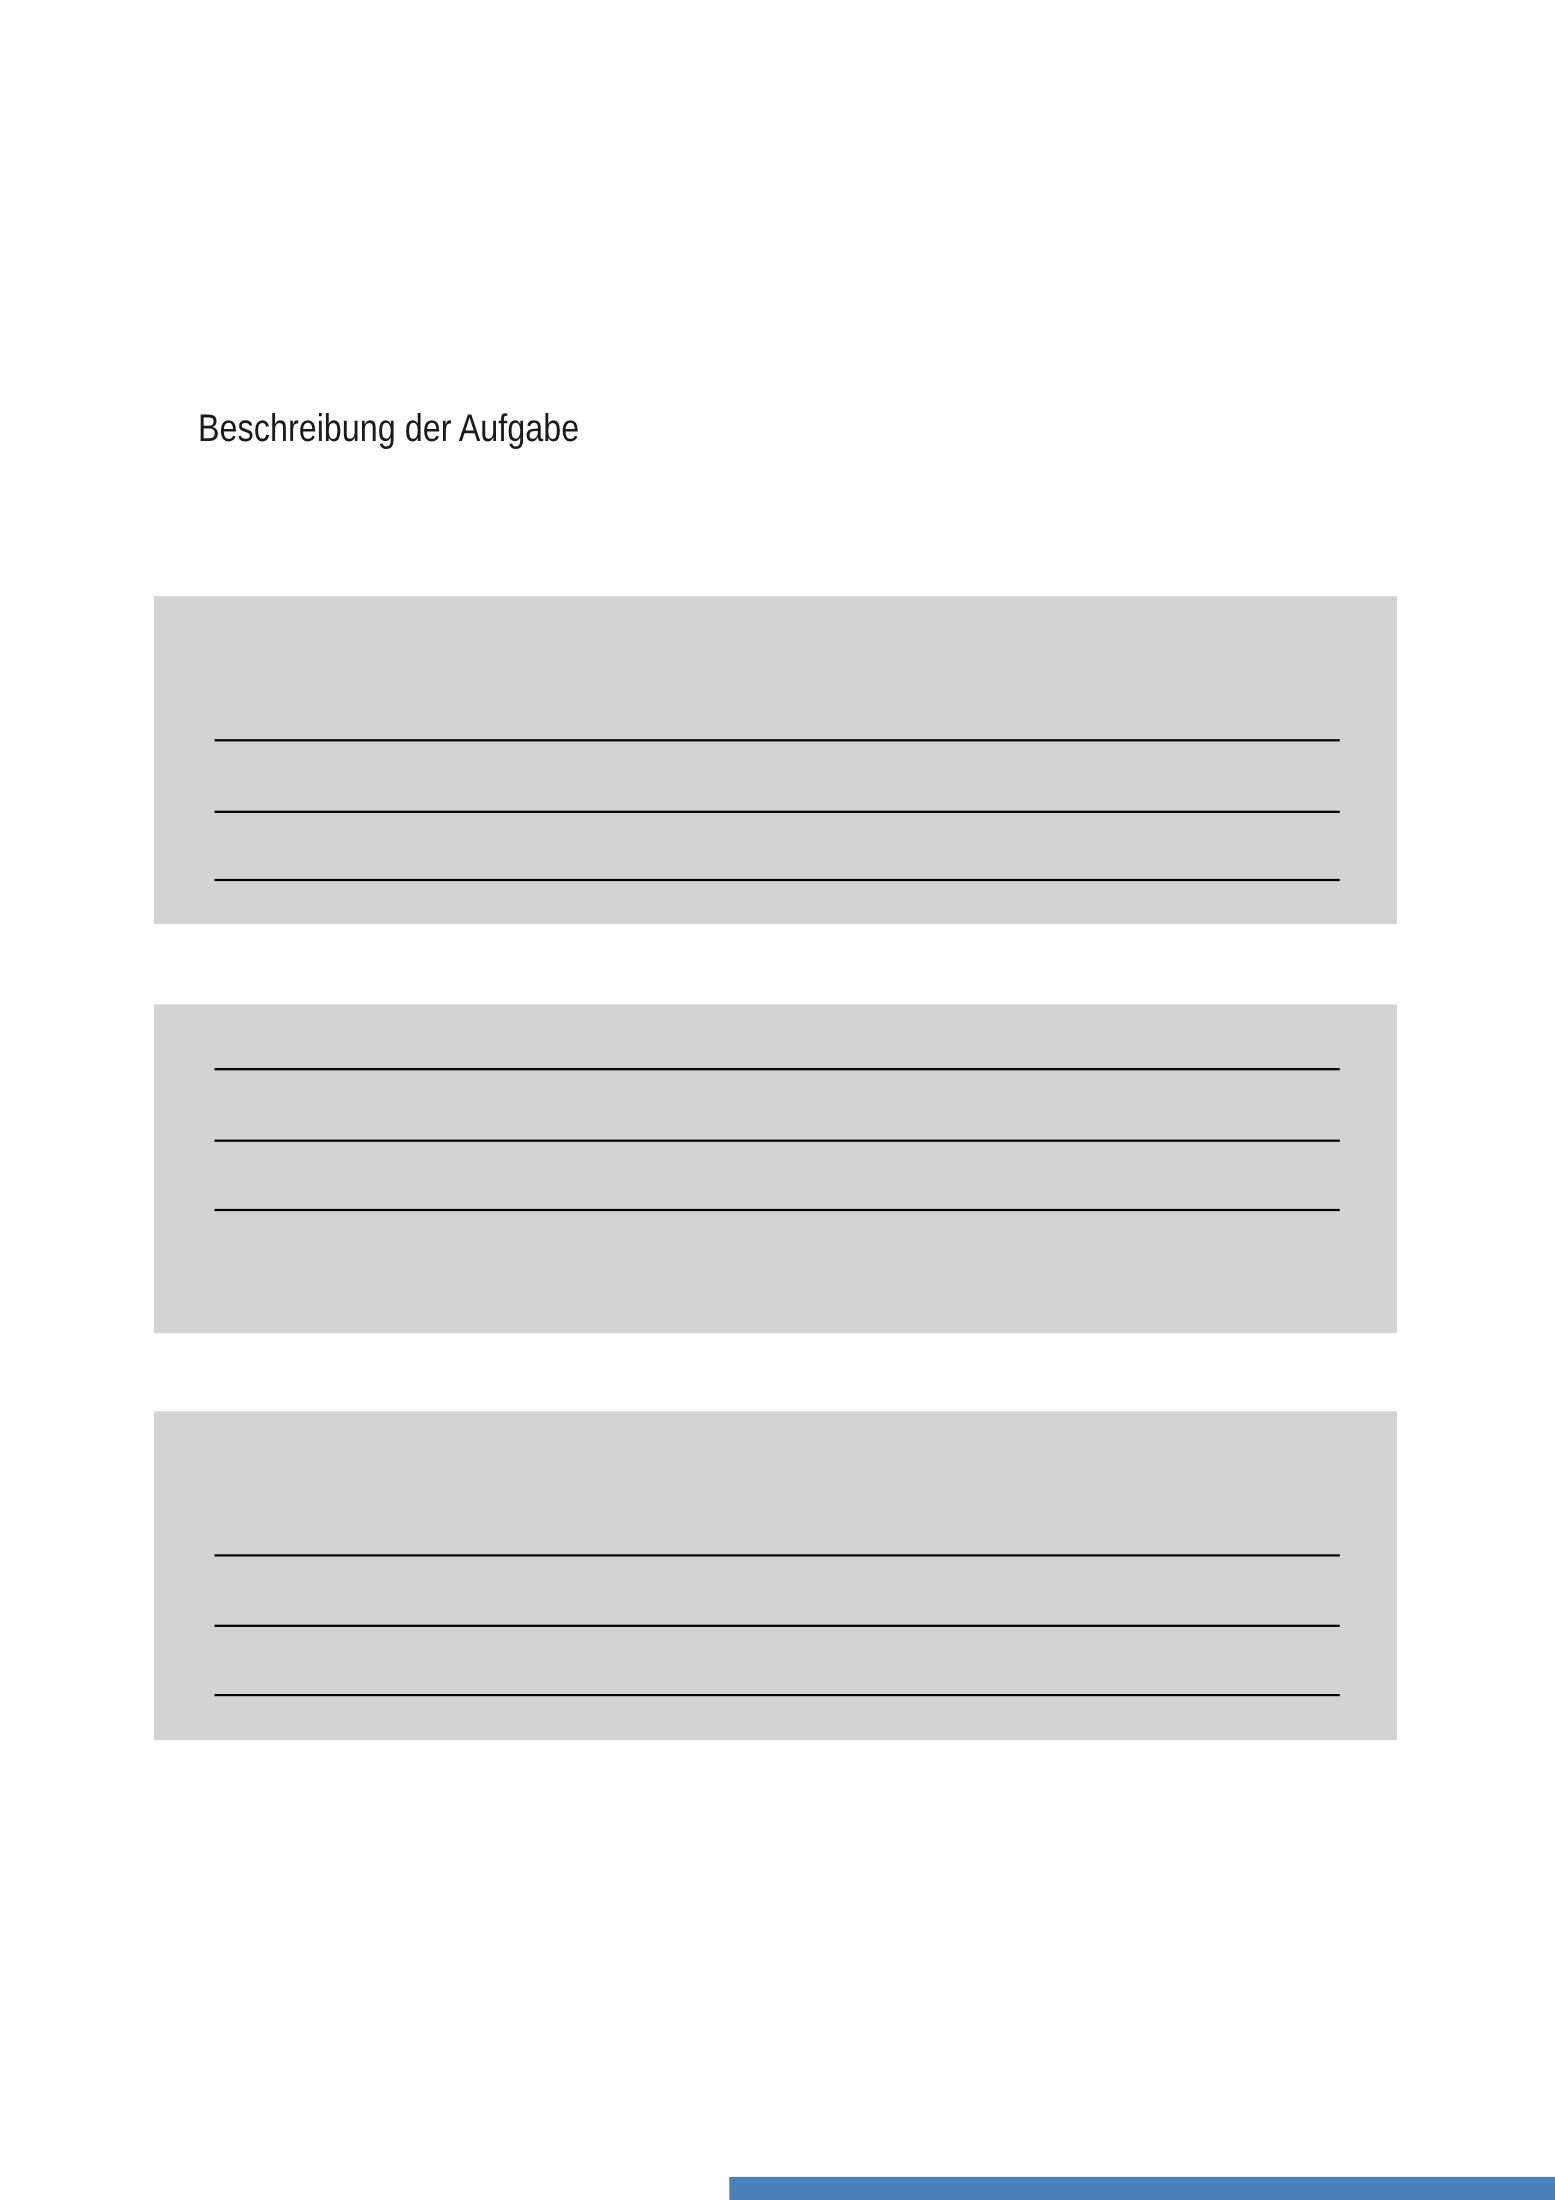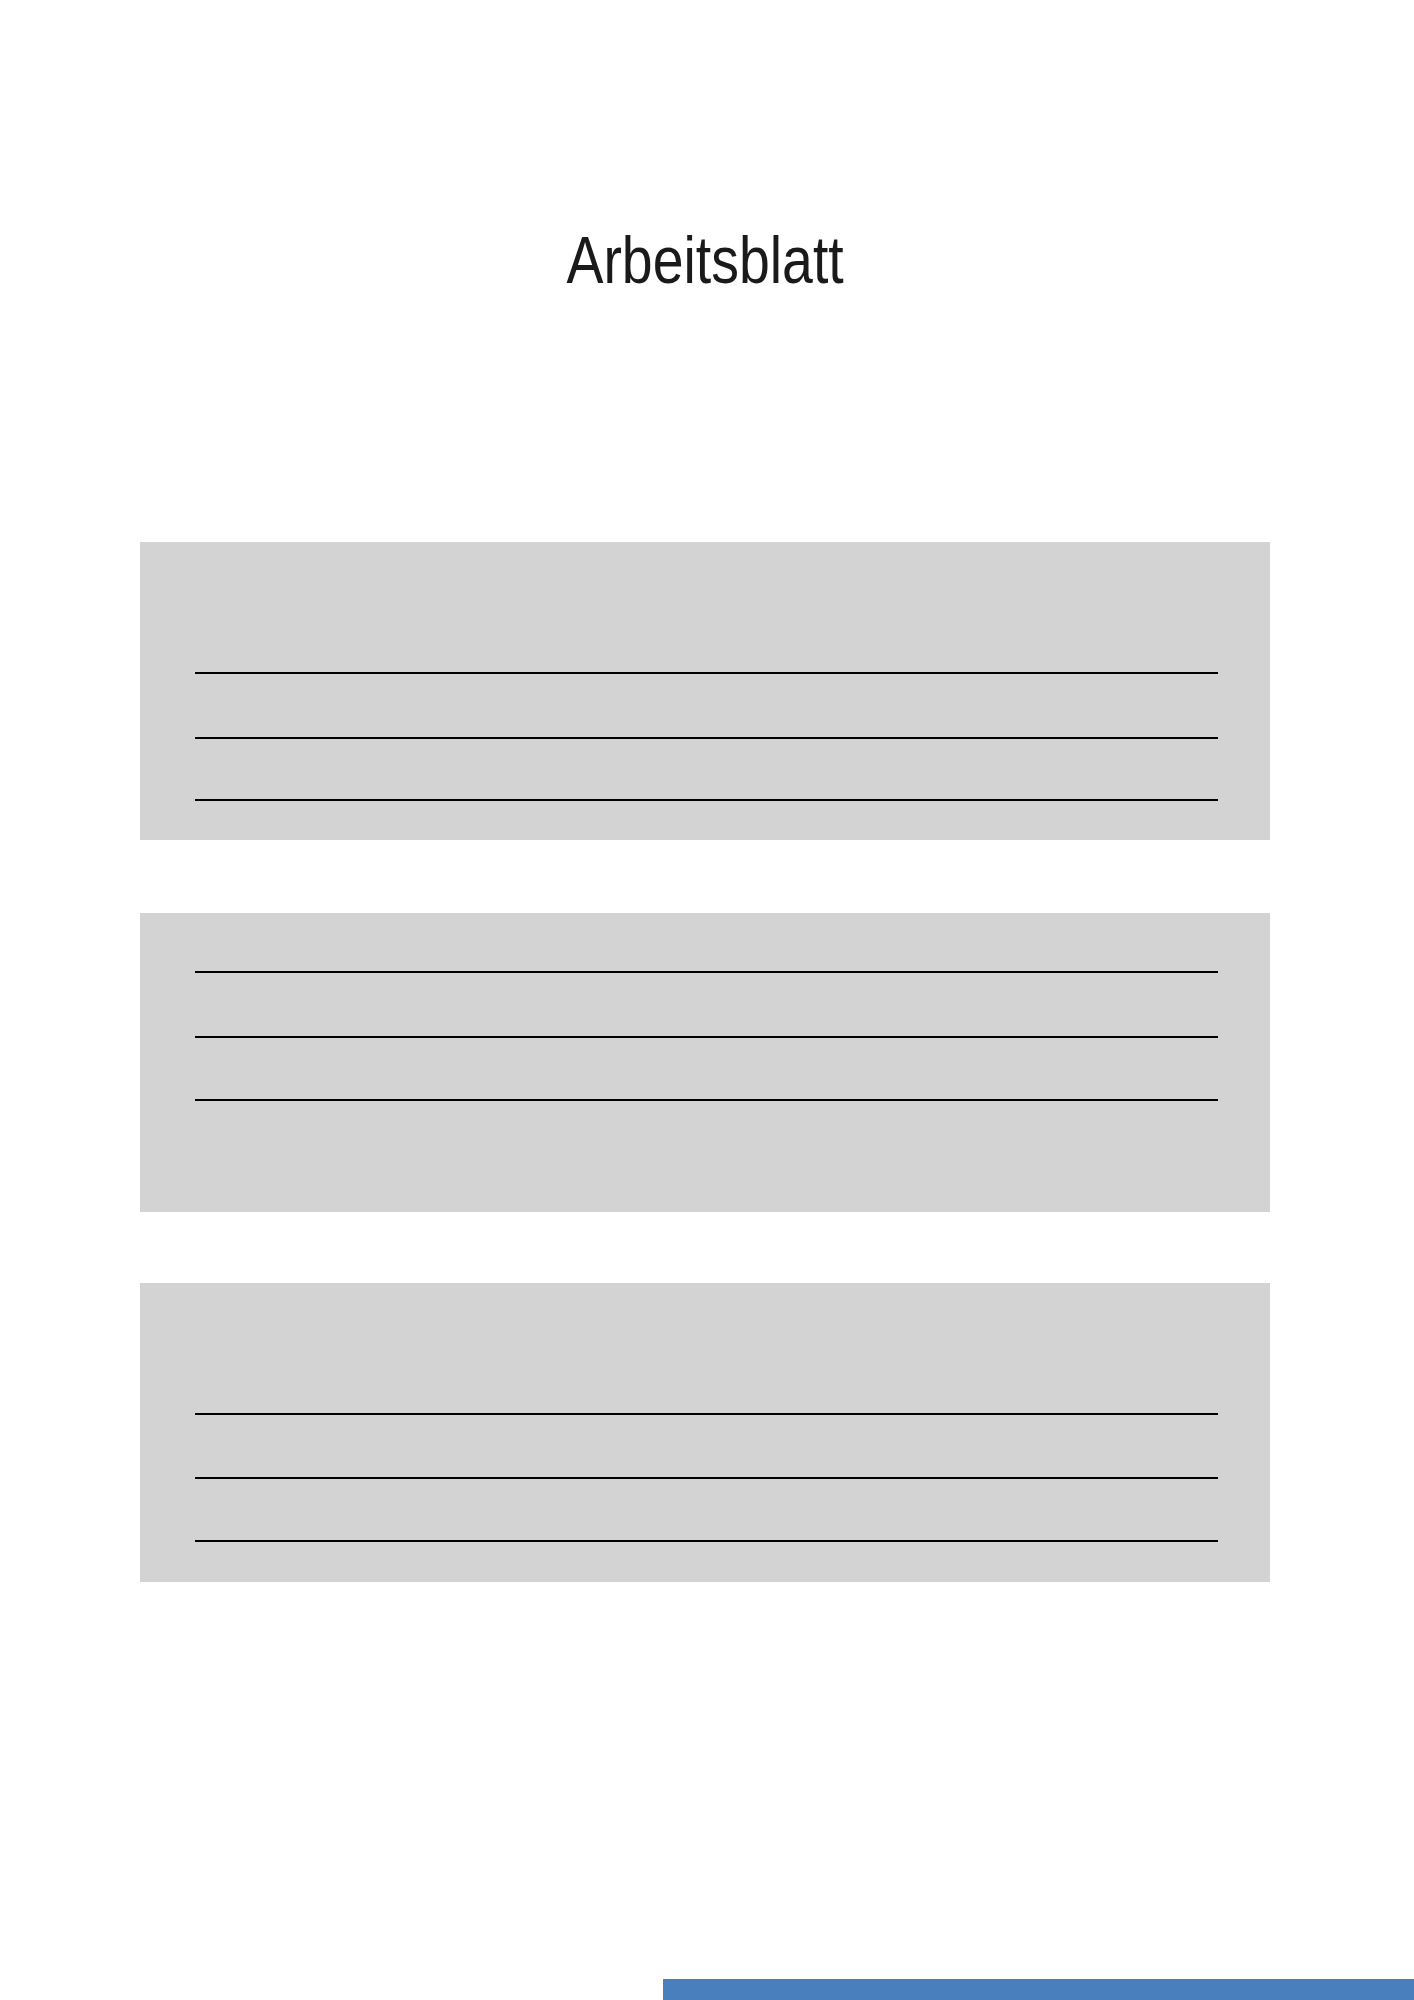--- a/index.html
+++ b/index.html
@@ -88,24 +88,24 @@
     right:0;
     height:21px;
     background:var(--accent);
   }
 </style>
 </head>
 <body>
 
 <div class="page">
 
-  <div class="title">
-    <span class="cond cond-center">Arbeitsblatt</span>
+
+  <div class="subtitle">
+    <span class="cond cond-left">Beschreibung der Aufgabe</span>
   </div>
-
 
   <div class="answer-box box-1">
       <div class="write-line"></div>
       <div class="write-line"></div>
       <div class="write-line"></div>
     </div>
 
   <div class="answer-box box-2">
       <div class="write-line"></div>
       <div class="write-line"></div>

